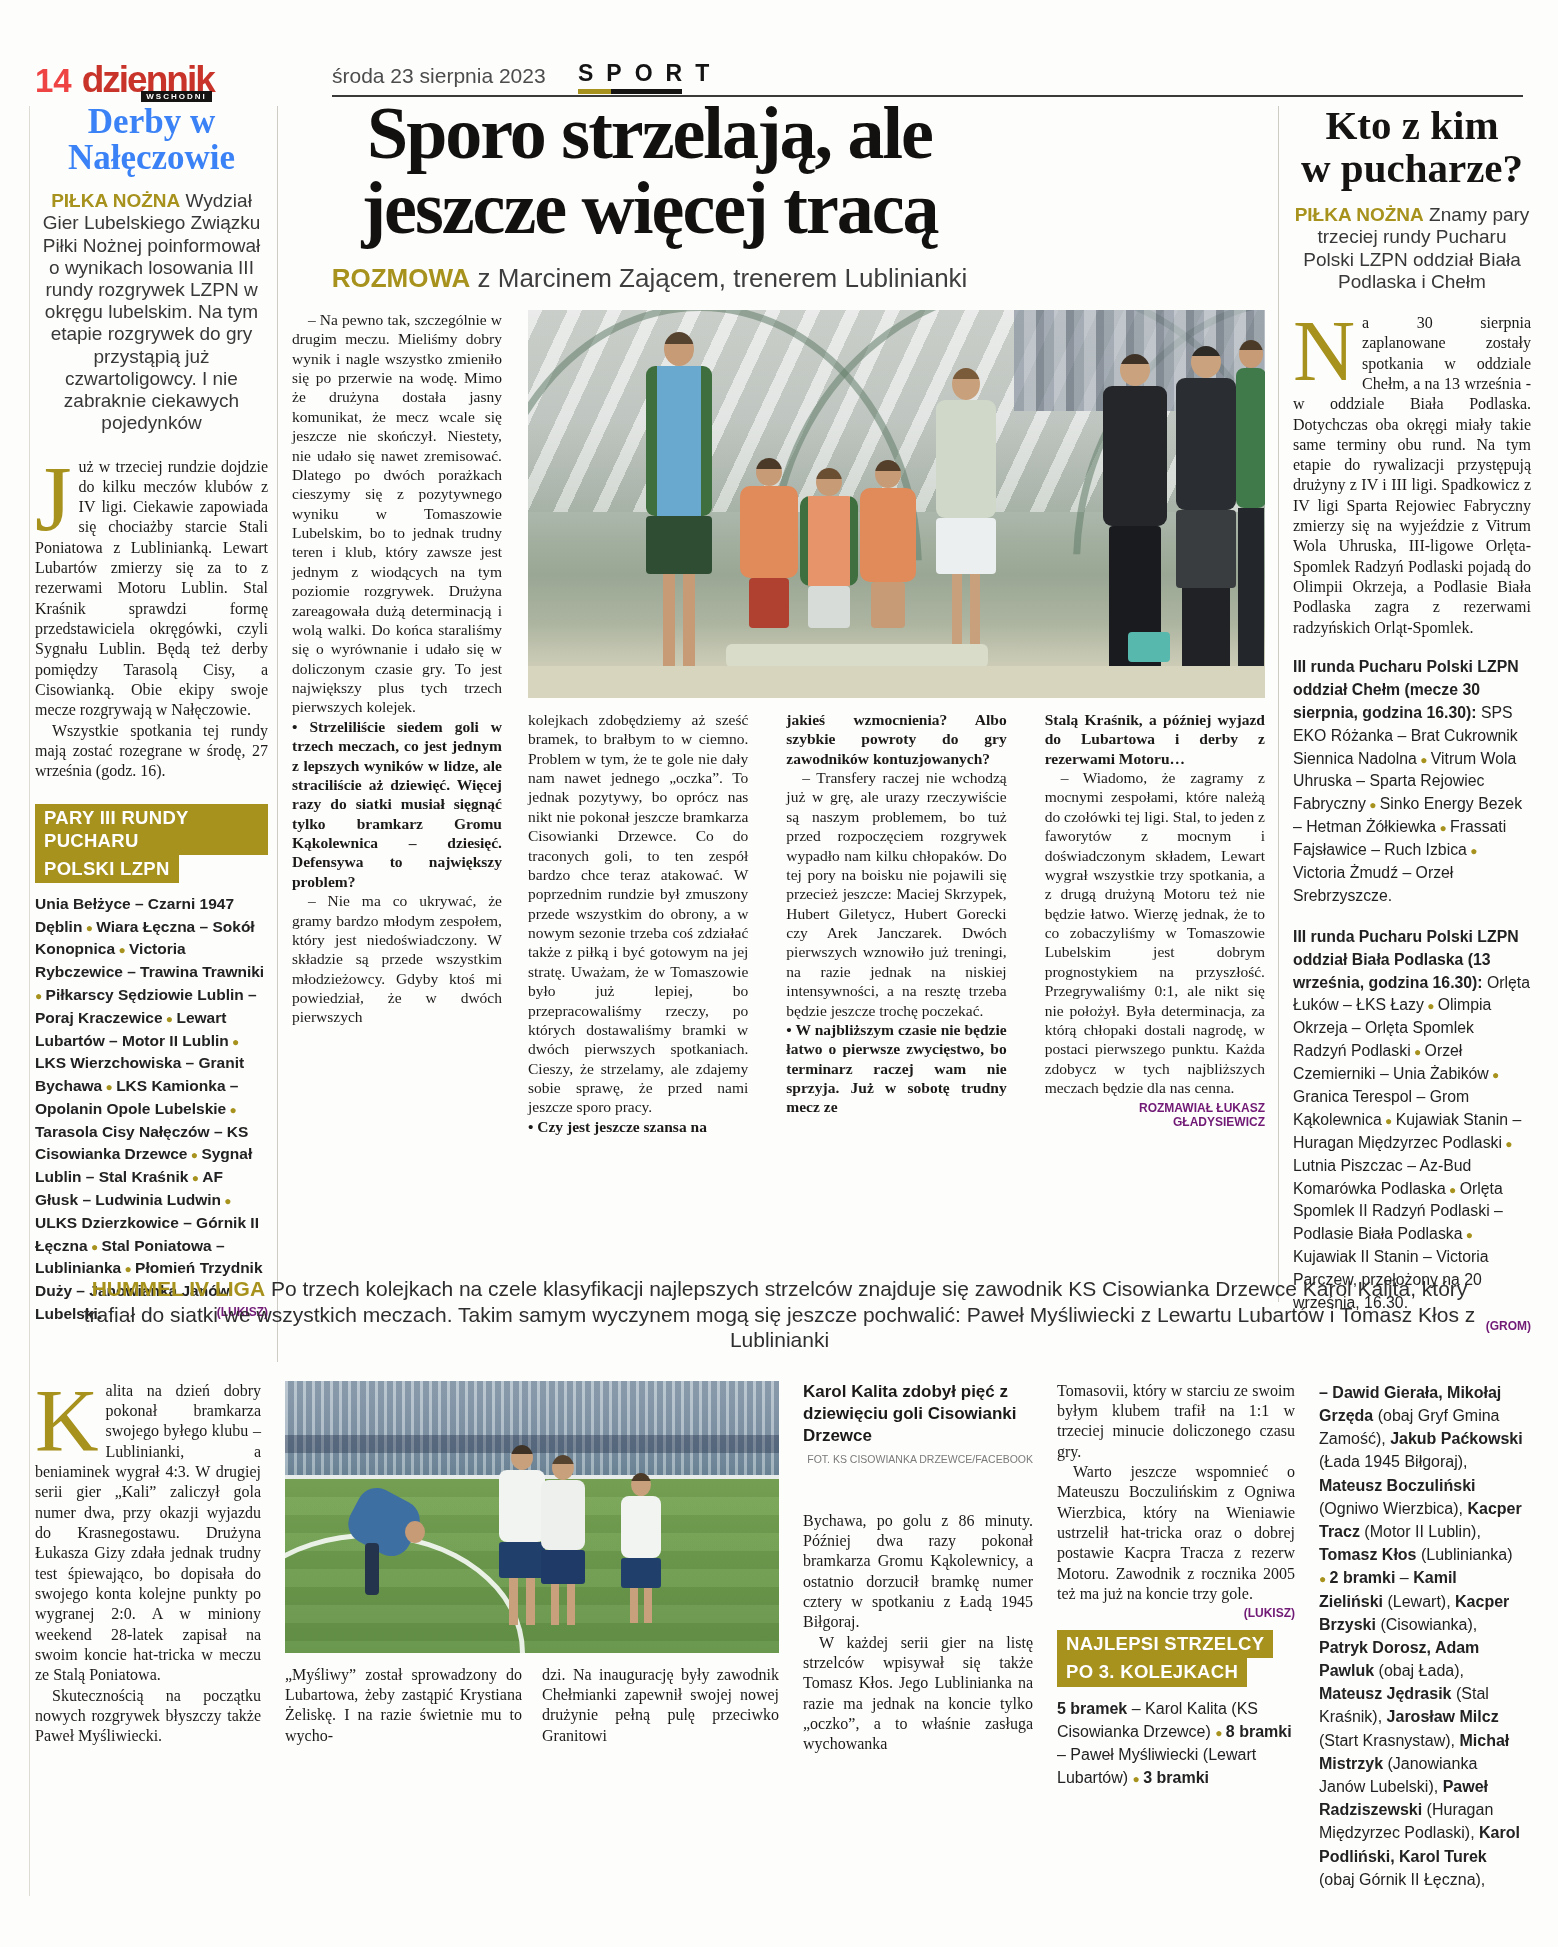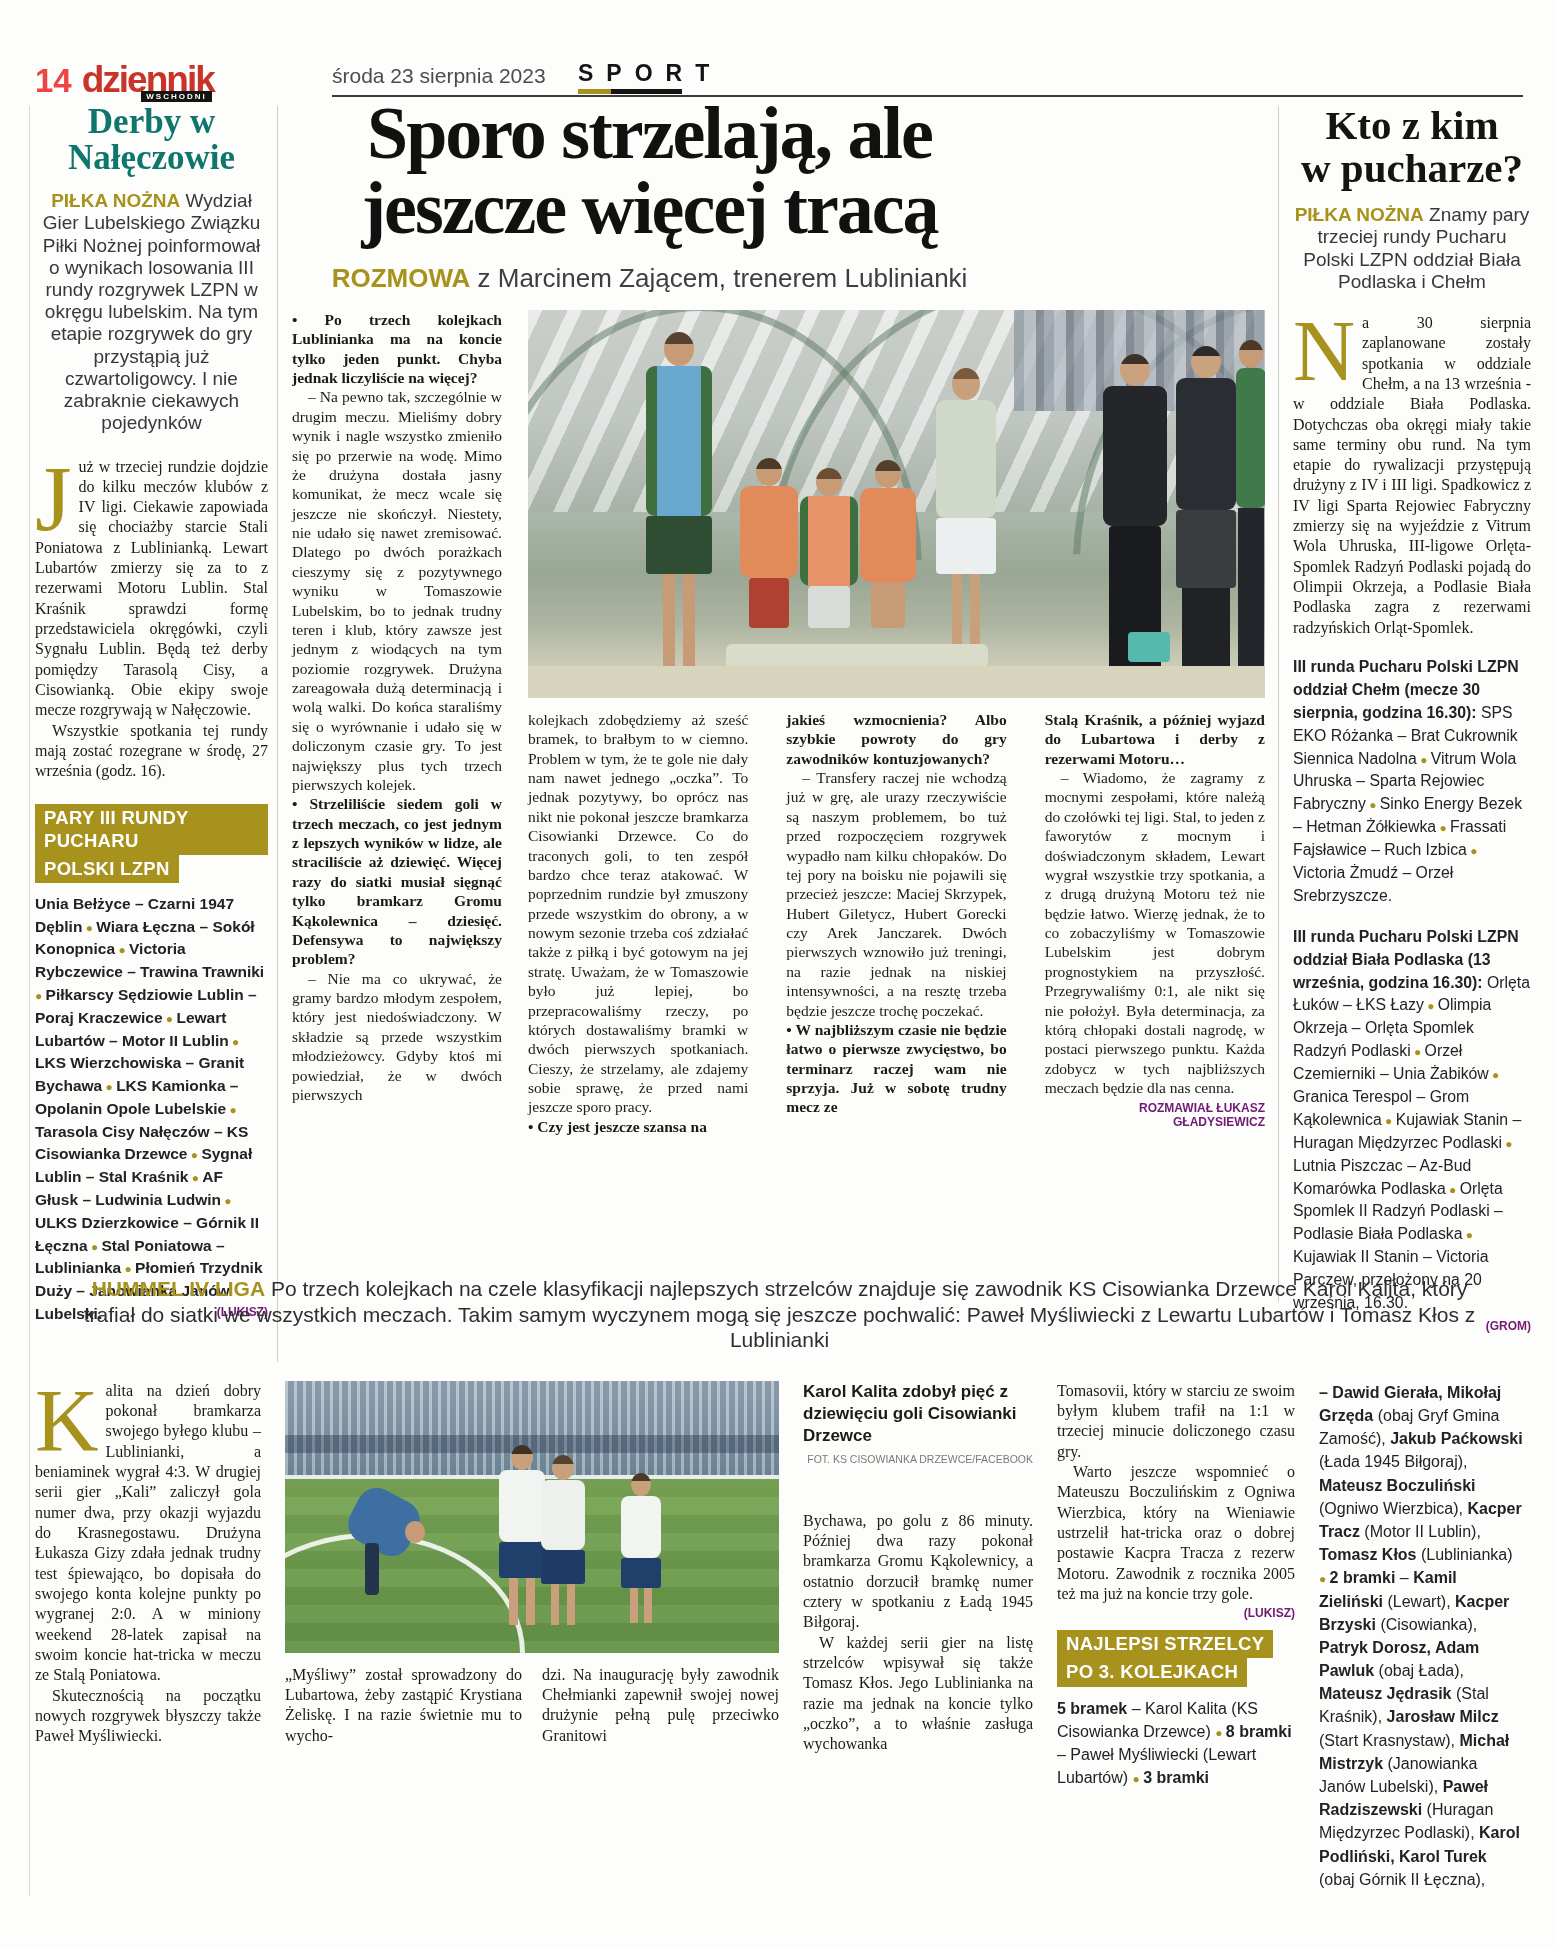--- a/index.html
+++ b/index.html
@@ -32,21 +32,21 @@
   .dropcap{float:left;font-size:94px;line-height:.72;color:#a6921c;padding:8px 7px 0 0;font-weight:400;}
   .kicker{color:#a6921c;font-weight:700;}
   .goldbox{display:inline-block;background:#a6921c;color:#fff;font-family:"Liberation Sans",sans-serif;
            font-weight:700;font-size:18.5px;letter-spacing:.3px;padding:2px 9px 3px 9px;}
   .dot{color:#a6921c;font-size:12px;}
   .b{font-weight:700;}
   .byline-right{text-align:right;font-family:"Liberation Sans",sans-serif;font-weight:700;font-size:12px;color:#701a75;}
 
   
   .col-left{position:absolute;left:35px;top:104px;width:233px;}
-  .col-left h2{margin:0;font-size:35px;line-height:1.03;text-align:center;font-weight:700;color:#0f766e;}
+  .col-left h2{margin:0;font-size:35px;line-height:1.03;text-align:center;font-weight:700;color:#3b82f6;}
   .lead{font-family:"Liberation Sans",sans-serif;font-size:19px;line-height:1.17;text-align:center;
         color:#383838;margin-top:14px;}
   .col-left .body{margin-top:22px;}
   .pairs{font-family:"Liberation Sans",sans-serif;font-weight:700;font-size:15.5px;line-height:1.47;
          color:#222;margin-top:10px;text-align:left;}
   .boxhead{margin-top:22px;line-height:1.25;}
 
   
   .center{position:absolute;left:292px;top:96px;width:973px;}
   .center-head{width:715px;text-align:center;}
@@ -156,21 +156,20 @@
     <div class="center-head">
       <h1>Sporo strzelają, ale</h1>
       <h1>jeszcze więcej tracą</h1>
       <div class="subhead">
         <span class="kicker">ROZMOWA</span>
         <span>z Marcinem Zającem, trenerem Lublinianki</span>
       </div>
     </div>
     <div class="iv-row">
       <div class="iv-col1 iv-text">
-          <p class="p-q">• Po trzech kolejkach Lublinianka ma na koncie tylko jeden punkt. Chyba jednak liczyliście na więcej?</p>
           <p class="p-a">– Na pewno tak, szczególnie w drugim meczu. Mieliśmy dobry wynik i nagle wszystko zmieniło się po przerwie na wodę. Mimo że drużyna dostała jasny komunikat, że mecz wcale się jeszcze nie skończył. Niestety, nie udało się nawet zremisować. Dlatego po dwóch porażkach cieszymy się z pozytywnego wyniku w Tomaszowie Lubelskim, bo to jednak trudny teren i klub, który zawsze jest jednym z wiodących na tym poziomie rozgrywek. Drużyna zareagowała dużą determinacją i wolą walki. Do końca staraliśmy się o wyrównanie i udało się w doliczonym czasie gry. To jest największy plus tych trzech pierwszych kolejek.</p>
           <p class="p-q">• Strzeliliście siedem goli w trzech meczach, co jest jednym z lepszych wyników w lidze, ale straciliście aż dziewięć. Więcej razy do siatki musiał sięgnąć tylko bramkarz Gromu Kąkolewnica – dziesięć. Defensywa to największy problem?</p>
           <p class="p-a">– Nie ma co ukrywać, że gramy bardzo młodym zespołem, który jest niedoświadczony. W składzie są przede wszystkim młodzieżowcy. Gdyby ktoś mi powiedział, że w dwóch pierwszych</p>
         </div>
       <div class="iv-right">
         <div class="photo-main">
           <div class="roofstripes"></div>
           <div class="arc" style="left:-50px;top:-6px;width:430px;height:520px;"></div>
           <div class="arc" style="left:240px;top:-28px;width:520px;height:560px;"></div>
           <div class="arc" style="left:545px;top:-12px;width:430px;height:520px;"></div>

